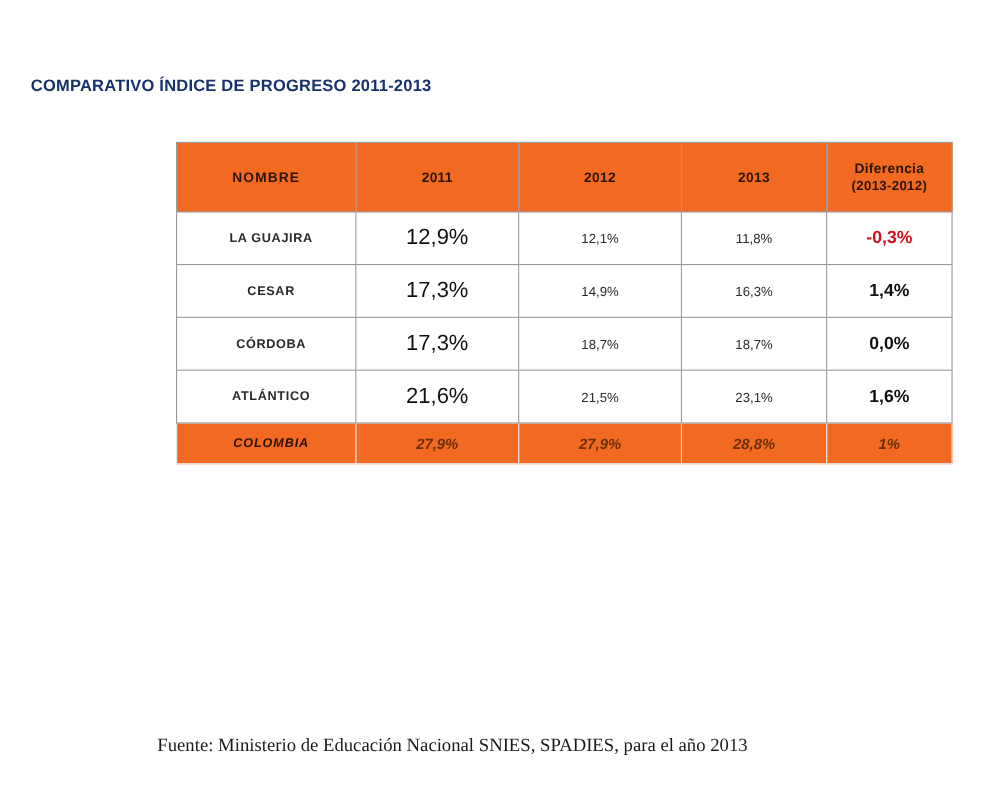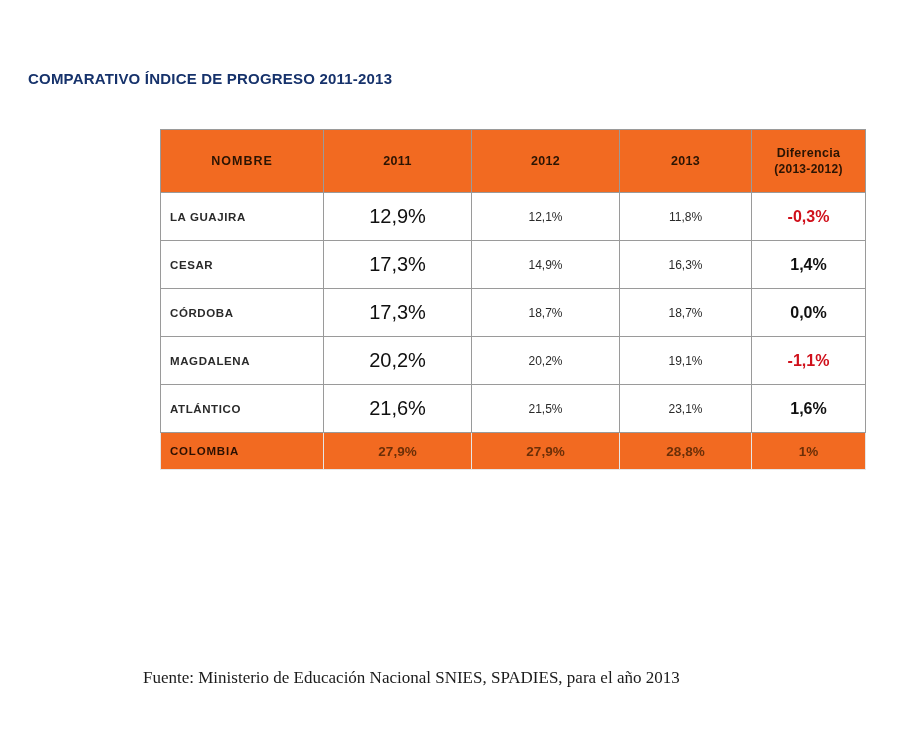--- a/index.html
+++ b/index.html
@@ -80,21 +80,21 @@
 
   tbody td {
     height: 47px;
     font-size: 19px;
     text-align: center;
     color: #141414;
     font-family: "Liberation Sans", sans-serif;
   }
 
   tbody td.name-cell {
-    text-align: left;
+    text-align: center;
     padding-left: 9px;
     font-size: 11.5px;
     font-weight: bold;
     letter-spacing: 0.6px;
     color: #2a2a2a;
   }
 
   tbody td.val-2011 {
     font-size: 20px;
     color: #101010;
@@ -114,20 +114,21 @@
 
   tbody td.diff-cell.negative {
     color: #d0101b;
   }
 
   tbody tr.total-row td {
     background: #f26a21;
     height: 36px;
     color: #3a1a04;
     border-color: #e6e6e6;
+    font-style: italic;
   }
 
   tbody tr.total-row td.name-cell {
     font-size: 11.5px;
     font-weight: bold;
     letter-spacing: 0.8px;
     color: #2b1002;
   }
 
   tbody tr.total-row td.val-2011,
@@ -196,27 +197,20 @@
         </tr>
 
         <tr>
           <td class="name-cell">CÓRDOBA</td>
           <td class="val-2011">17,3%</td>
           <td class="val-2012">18,7%</td>
           <td class="val-2013">18,7%</td>
           <td class="diff-cell">0,0%</td>
         </tr>
 
-        <tr>
-          <td class="name-cell">MAGDALENA</td>
-          <td class="val-2011">20,2%</td>
-          <td class="val-2012">20,2%</td>
-          <td class="val-2013">19,1%</td>
-          <td class="diff-cell negative">-1,1%</td>
-        </tr>
 
 
 
         <tr>
           <td class="name-cell">ATLÁNTICO</td>
           <td class="val-2011">21,6%</td>
           <td class="val-2012">21,5%</td>
           <td class="val-2013">23,1%</td>
           <td class="diff-cell">1,6%</td>
         </tr>

